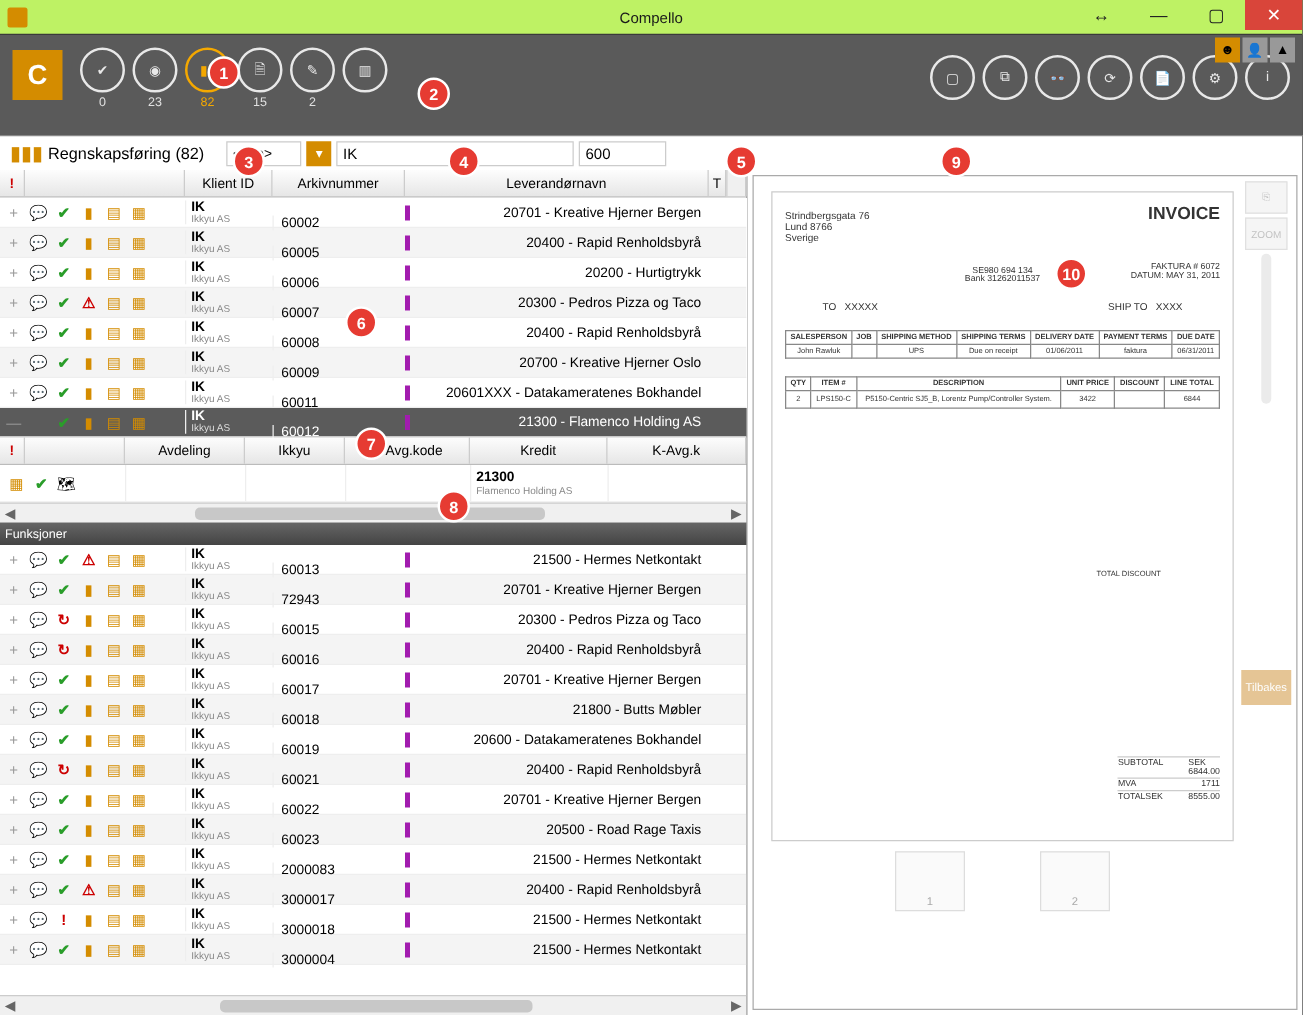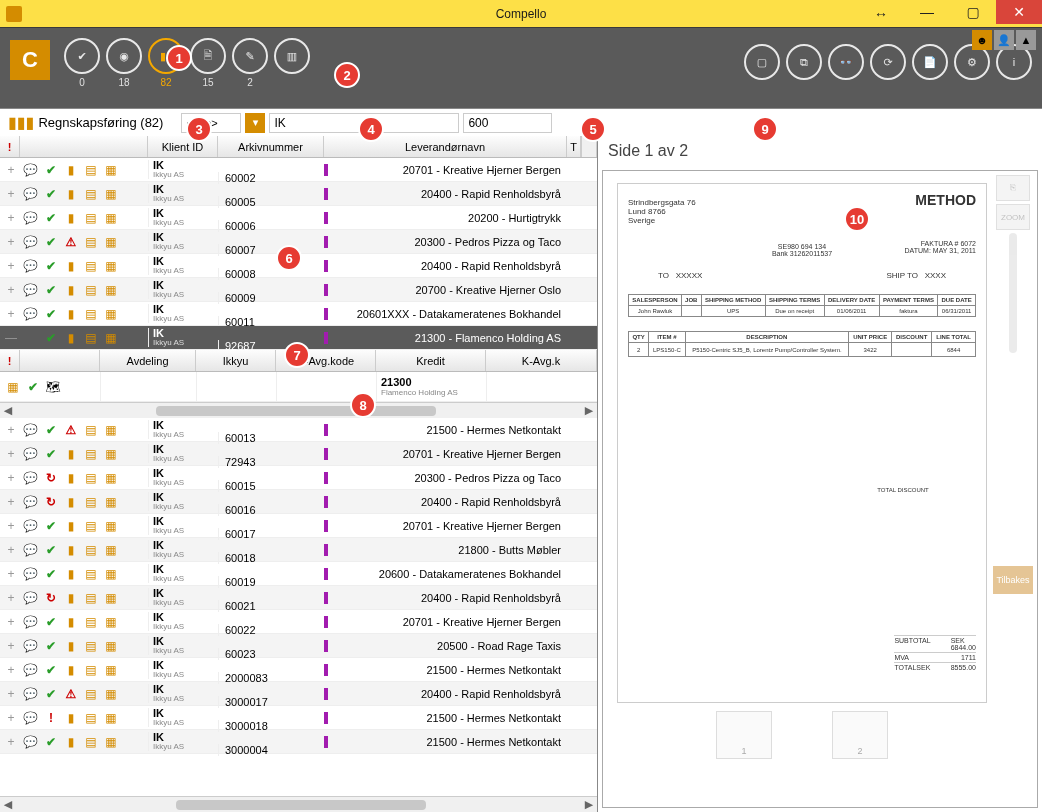--- a/index.html
+++ b/index.html
@@ -6,21 +6,21 @@
 body {
   font-family: "Segoe UI", Arial, sans-serif;
   font-size: 11px;
   background: #555;
   width: 1042px;
   height: 812px;
   overflow: hidden;
 }
 .titlebar {
   height: 28px;
-  background: #fde047;
+  background: #bef264;
   display: flex;
   align-items: center;
   justify-content: center;
   position: relative;
   border-bottom: 1px solid #3a3a3a;
 }
 .titlebar .title { color: #1a1a1a; font-size: 12px; }
 .titlebar .app-icon {
   position: absolute; left: 6px; top: 6px; width: 16px; height: 16px;
   background: #d48c00; border-radius: 2px;
@@ -265,21 +265,21 @@
   <div style="background:#d48c00">☻</div>
   <div>👤</div>
   <div>▲</div>
 </div>
 
 <div class="header">
   <div class="header-left">
     <div class="logo">C</div>
     <div class="top-icons">
       <div class="top-icon">✔<div class="cnt">0</div></div>
-      <div class="top-icon">◉<div class="cnt">18</div></div>
+      <div class="top-icon">◉<div class="cnt">23</div></div>
       <div class="top-icon active">▮▮<div class="cnt">82</div></div>
       <div class="top-icon">🗎<div class="cnt">15</div></div>
       <div class="top-icon">✎<div class="cnt">2</div></div>
       <div class="top-icon">▥</div>
     </div>
   </div>
   <div class="header-right">
     <div class="hicon">▢</div>
     <div class="hicon">⧉</div>
     <div class="hicon">👓</div>
@@ -292,21 +292,21 @@
 
 <div class="filterbar">
   <span class="books-icon">▮▮▮</span>
   <span class="section-label">Regnskapsføring (82)</span>
   <span style="width:8px"></span>
   <div class="combo">
       <span>&lt;Alle&gt;</span>
     </div>
   <div class="combo-dd">▾</div>
   <input type="text" style="width: 190px;" value="IK">
-  <input type="text" style="width: 89px;" value="600">
+  <input type="text" style="width: 70px;" value="600">
 </div>
 
 <div class="main">
   <div class="left-pane">
     <div class="col-headers">
       <div style="width:20px" class="col-red-i">!</div>
       <div style="width:128px"></div>
       <div style="width:70px">Klient ID</div>
       <div style="width:106px">Arkivnummer</div>
       <div style="flex:1">Leverandørnavn</div>
@@ -450,21 +450,21 @@
             <div class="ic plus"> </div>
             <div class="ic check">✔</div>
             <div class="ic doc">▮</div>
             <div class="ic badge">▤</div>
             <div class="ic badge2">▦</div>
           </div>
           <div class="cell-client">
             <div class="id">IK</div>
             <div class="sub">Ikkyu AS</div>
           </div>
-          <div class="cell-archive">92687</div>
+          <div class="cell-archive">60012</div>
           <div class="cell-vendor">21300 - Flamenco Holding AS</div>
           <div class="cell-t"></div>
           <div class="scroll-col"></div>
         </div>
       </div>
 
     <div class="subheaders">
       <div style="width:20px" class="col-red-i">!</div>
       <div style="width:80px"></div>
       <div style="width:96px">Avdeling</div>
@@ -488,20 +488,21 @@
       </div>
       <div class="scell" style="flex:1"></div>
     </div>
     <div class="hscroll">
       <div class="arrow">◀</div>
         <div class="thumb"></div>
         <div style="flex:1"></div>
         <div class="arrow">▶</div>
     </div>
 
+    <div class="func-bar">Funksjoner</div>
 
     <div class="grid" id="grid-bottom" style="flex:1;overflow:hidden">
         <div class="row">
           <div class="cell-icons">
             <div class="ic plus">+</div>
             <div class="ic chat">💬</div>
             <div class="ic check">✔</div>
             <div class="ic warn">⚠</div>
             <div class="ic badge">▤</div>
             <div class="ic badge2">▦</div>
@@ -753,30 +754,29 @@
 
     <div class="hscroll">
       <div class="arrow">◀</div>
         <div class="thumb" style="margin-left:160px;width:250px"></div>
         <div style="flex:1"></div>
         <div class="arrow">▶</div>
     </div>
   </div>
 
   <div class="right-pane">
-    <div class="page-label">Side 1 av 2</div>
     <div class="doc-area">
       <div class="zoom-ctrl">
         <div class="z">⎘</div>
         <div class="z">ZOOM</div>
         <div class="slider"></div>
         <div class="tilbakes">Tilbakes</div>
       </div>
       <div class="invoice">
-        <div class="inv-title">METHOD</div>
+        <div class="inv-title">INVOICE</div>
         <div class="addr">
           <div>Strindbergsgata 76</div>
           <div>Lund 8766</div>
           <div>Sverige</div>
         </div>
         <div class="meta">
           <div>FAKTURA # 6072</div>
           <div>DATUM: MAY 31, 2011</div>
         </div>
         <div class="bank">

